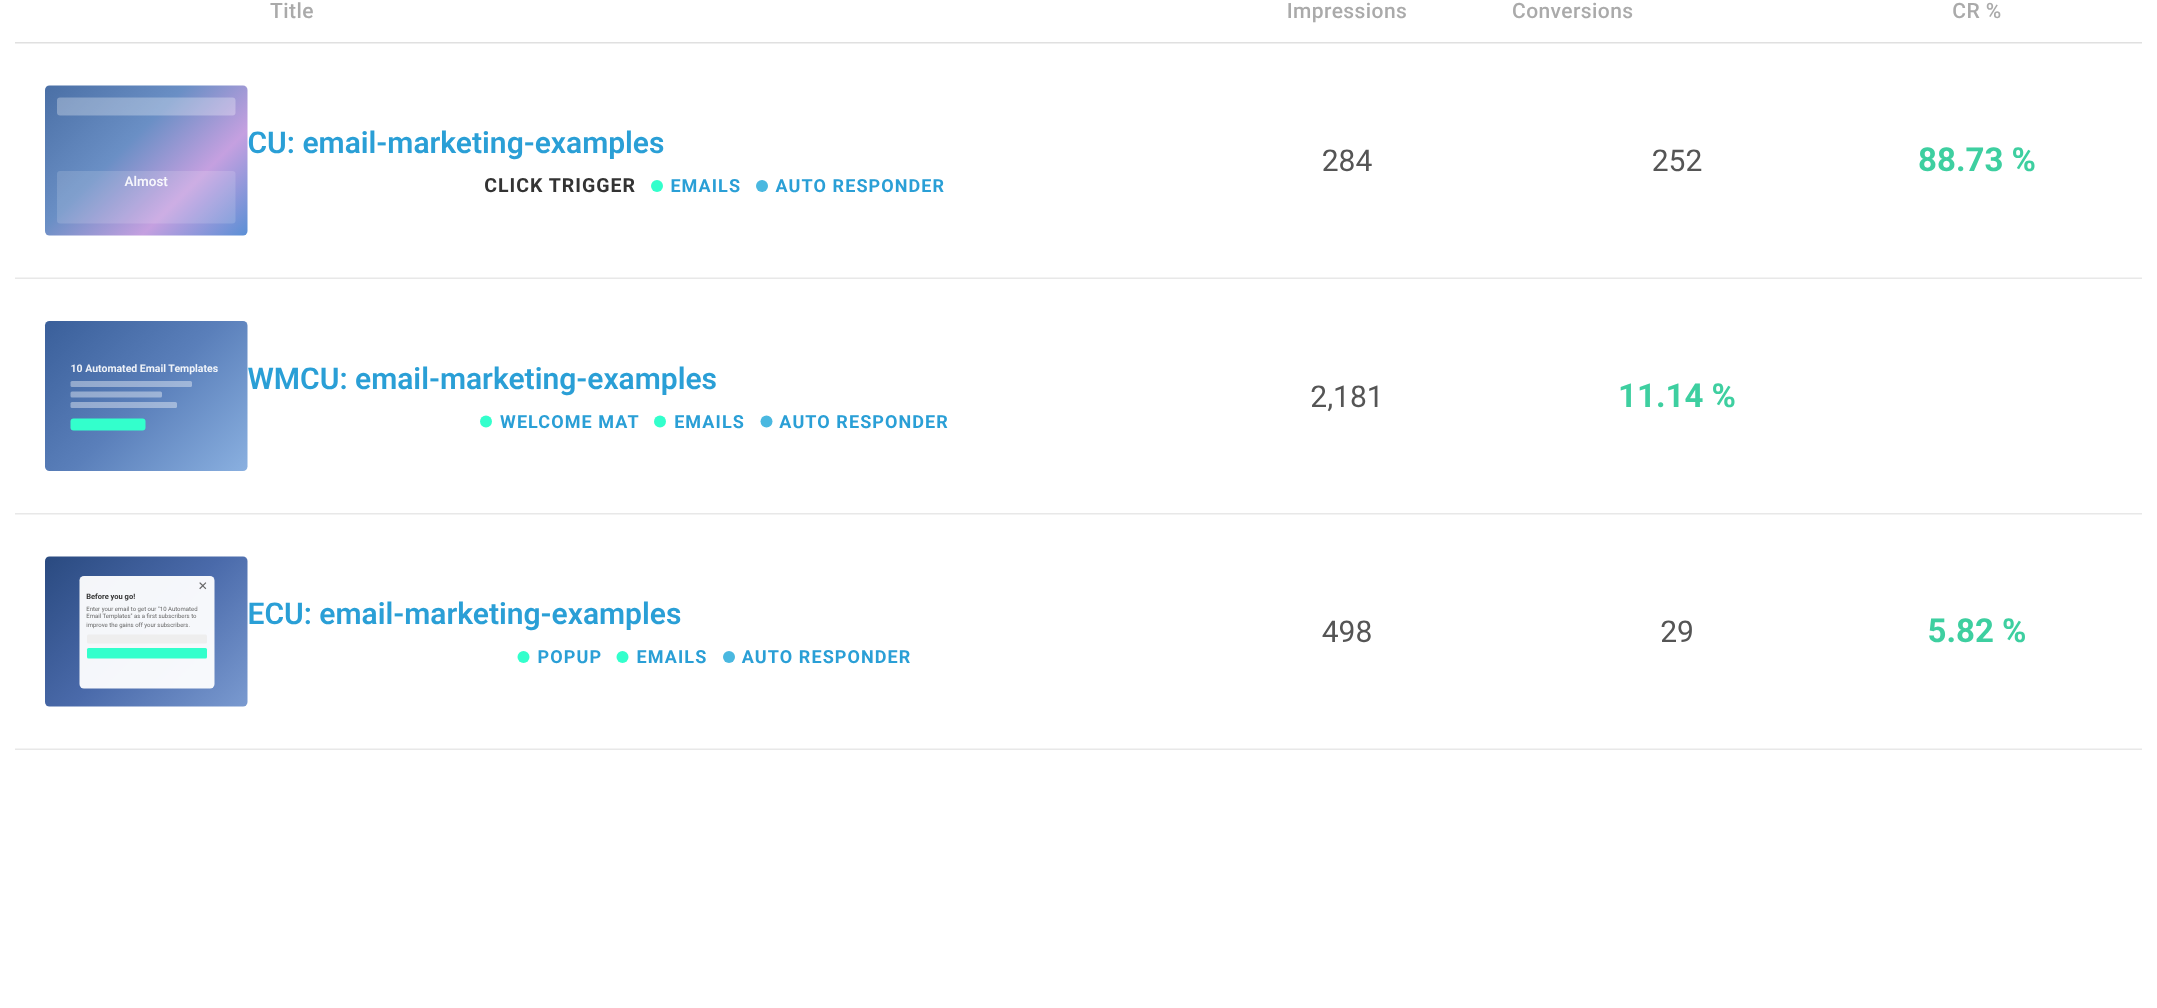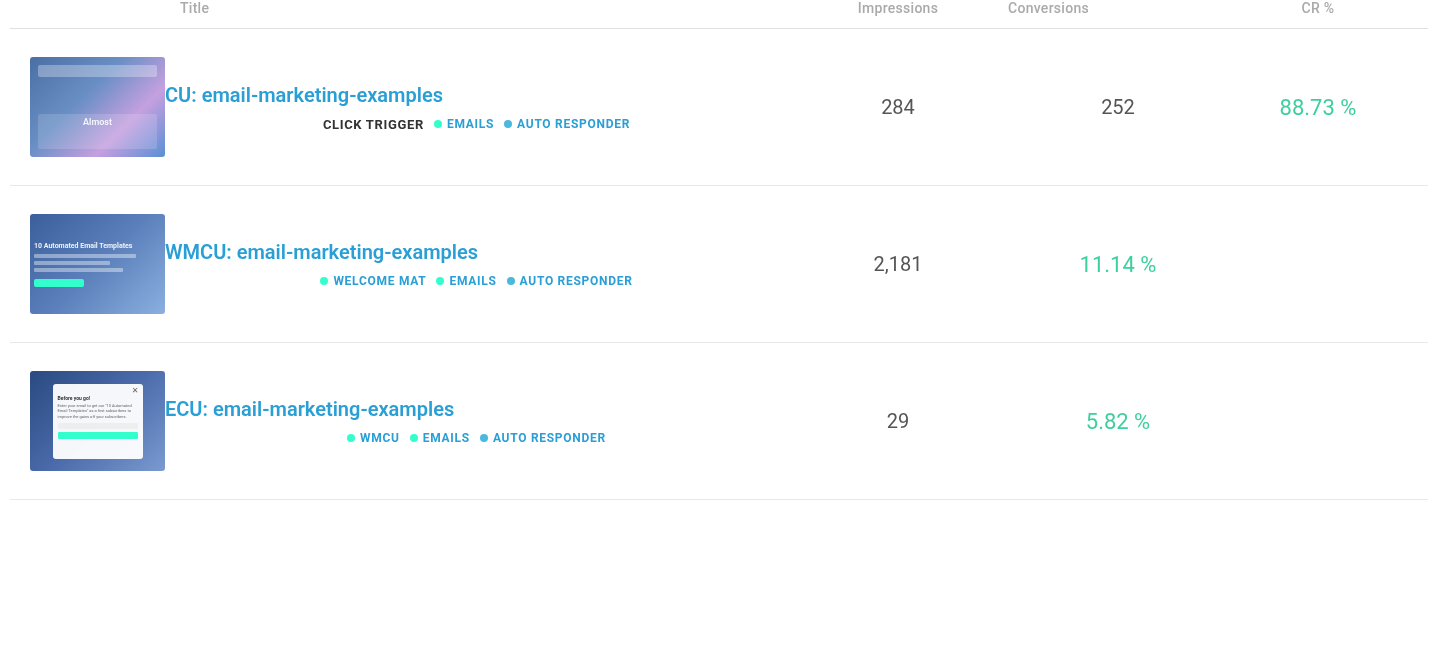--- a/index.html
+++ b/index.html
@@ -91,21 +91,21 @@
       border-radius: 2px;
     }
 
     
     .thumb-2 {
       background: linear-gradient(135deg, #3a5f9a 0%, #5a7fba 50%, #8ab0e0 100%);
       display: flex;
       flex-direction: column;
       align-items: flex-start;
       justify-content: center;
-      padding: 4px;
+      padding: 17px;
     }
     .thumb-2-title {
       font-size: 7px;
       color: rgba(255,255,255,0.9);
       font-weight: 700;
       margin-bottom: 4px;
     }
     .thumb-2-line {
       height: 4px;
       background: rgba(255,255,255,0.4);
@@ -221,21 +221,21 @@
     .metric-cell {
       text-align: center;
       font-size: 20px;
       color: #555;
       font-weight: 400;
     }
 
     .cr-cell {
       text-align: center;
       font-size: 22px;
-      font-weight: 400;
+      font-weight: 700;
       color: #3ecfa0;
     }
   </style>
 </head>
 <body>
 
 <div class="table-container">
 
   <div class="table-header">
     <div class="col-label col-title">Title</div>
@@ -309,30 +309,31 @@
           <div class="popup-text">Enter your email to get our "10 Automated Email Templates" as a first subscribers to improve the gains off your subscribers.</div>
           <div class="popup-input"></div>
           <div class="popup-btn"></div>
         </div>
       </div>
       <div class="title-info">
         <a href="#" class="campaign-title">ECU: email-marketing-examples</a>
         <div class="tags">
           <span class="tag-dot">
             <span class="dot"></span>
-            <span>WMCU</span>
+            <span>POPUP</span>
           </span>
           <span class="tag-dot">
             <span class="dot"></span>
             <span>EMAILS</span>
           </span>
           <span class="tag-dot">
             <span class="dot dot-blue"></span>
             <span>AUTO RESPONDER</span>
           </span>
         </div>
       </div>
     </div>
+    <div class="metric-cell">498</div>
     <div class="metric-cell">29</div>
     <div class="cr-cell">5.82 %</div>
   </div>
 
 </div>
 
 </body></html>

